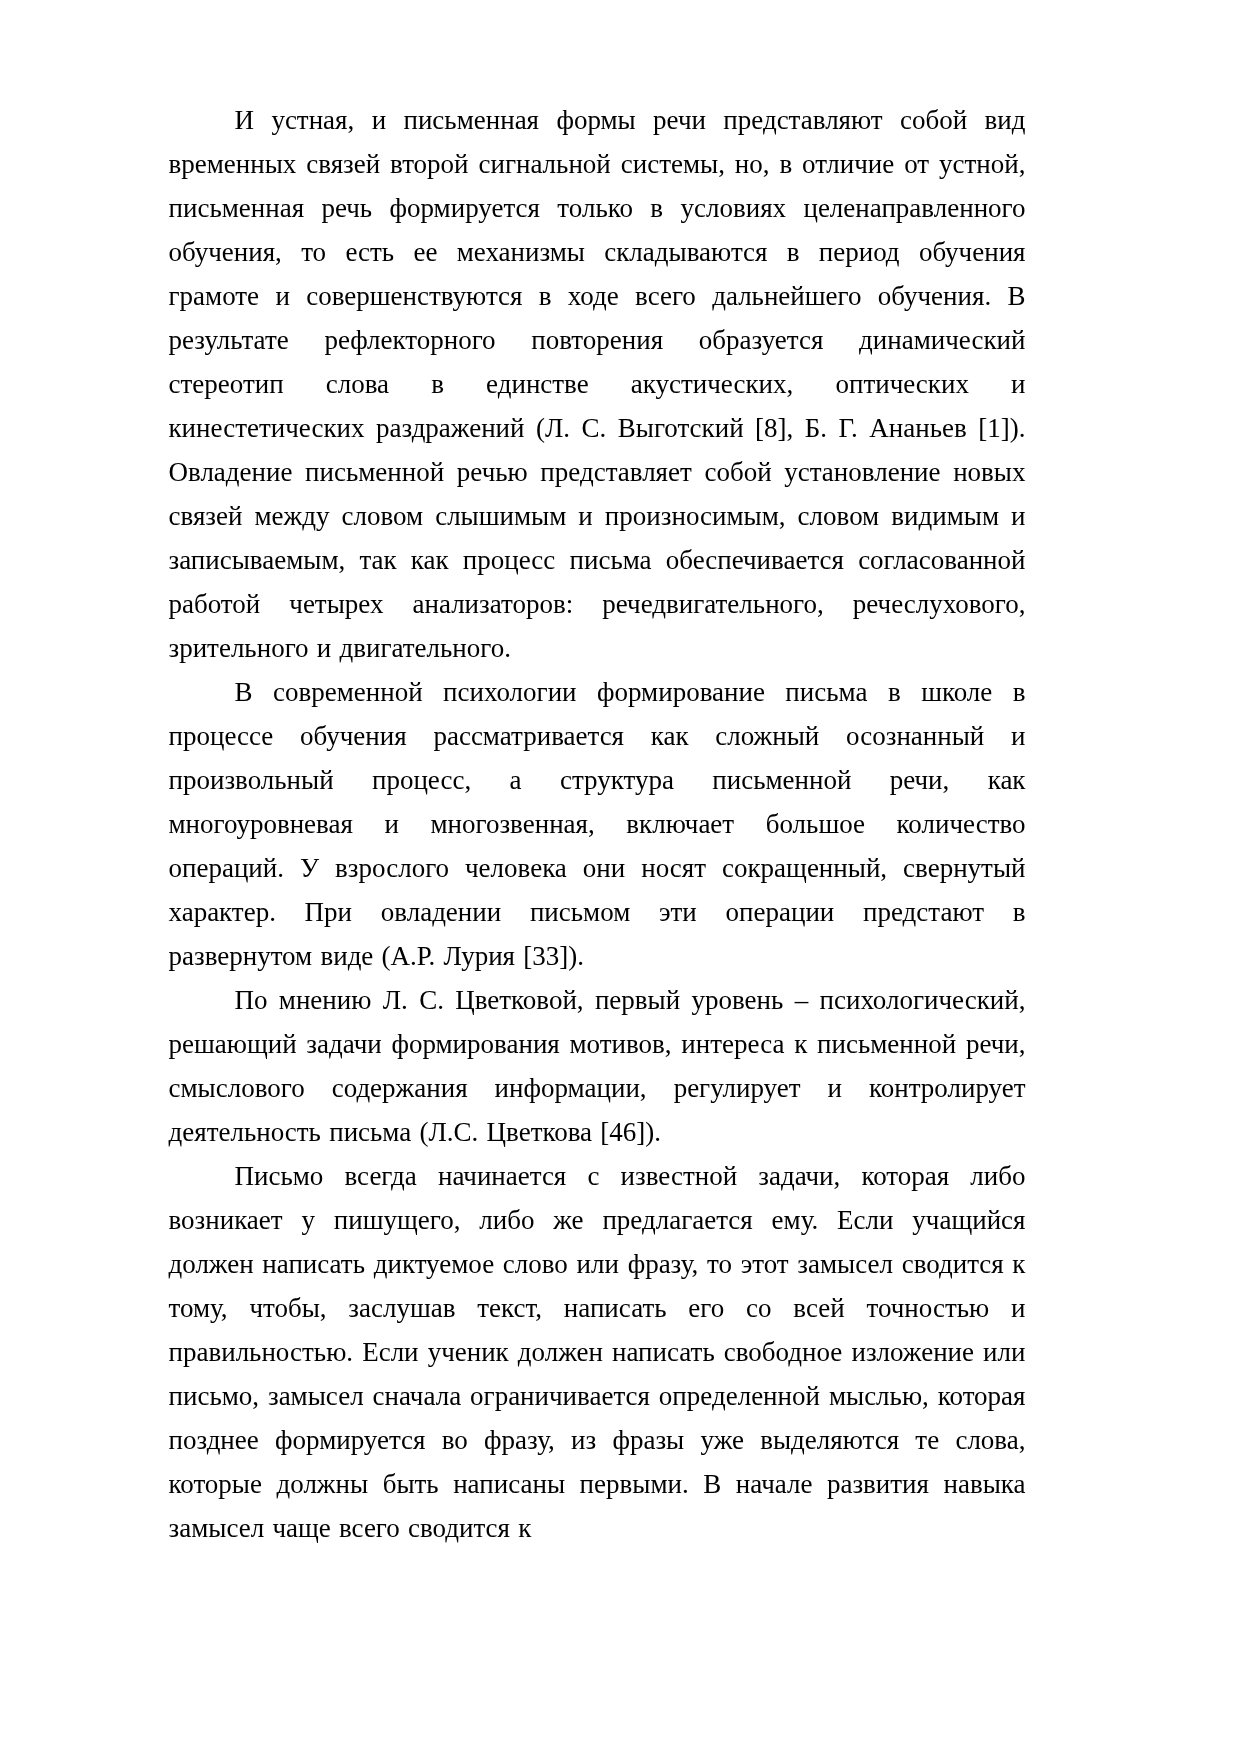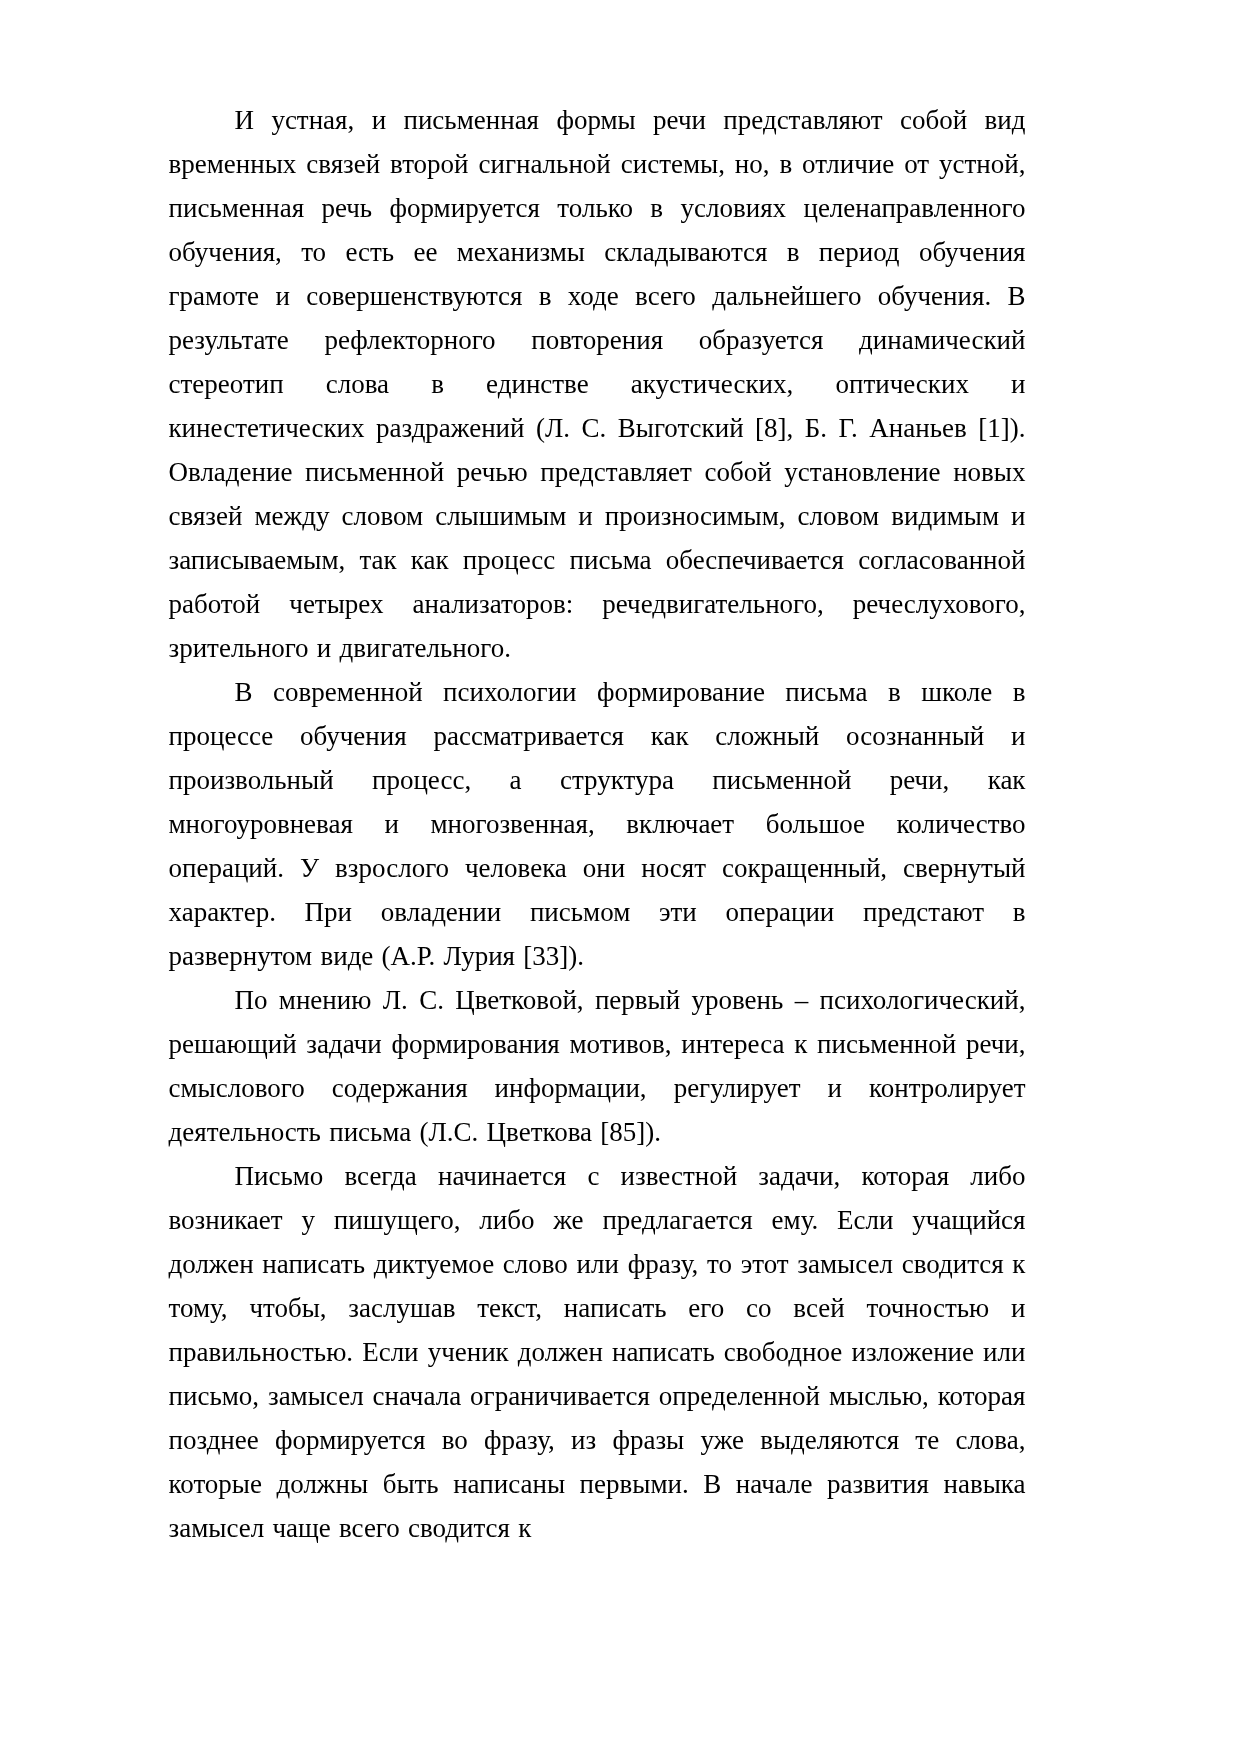--- a/index.html
+++ b/index.html
@@ -29,15 +29,15 @@
     word-spacing: 1.5px;
     hyphens: none;
   }
 </style>
 </head>
 <body>
 
 <div class="page">
   <p>И устная, и письменная формы речи представляют собой вид временных связей второй сигнальной системы, но, в отличие от устной, письменная речь формируется только в условиях целенаправленного обучения, то есть ее механизмы складываются в период обучения грамоте и совершенствуются в ходе всего дальнейшего обучения. В результате рефлекторного повторения образуется динамический стереотип слова в единстве акустических, оптических и кинестетических раздражений (Л. С. Выготский [8], Б. Г. Ананьев [1]). Овладение письменной речью представляет собой установление новых связей между словом слышимым и произносимым, словом видимым и записываемым, так как процесс письма обеспечивается согласованной работой четырех анализаторов: речедвигательного, речеслухового, зрительного и двигательного.</p>
   <p>В современной психологии формирование письма в школе в процессе обучения рассматривается как сложный осознанный и произвольный процесс, а структура письменной речи, как многоуровневая и многозвенная, включает большое количество операций. У взрослого человека они носят сокращенный, свернутый характер. При овладении письмом эти операции предстают в развернутом виде (А.Р. Лурия [33]).</p>
-  <p>По мнению Л. С. Цветковой, первый уровень – психологический, решающий задачи формирования мотивов, интереса к письменной речи, смыслового содержания информации, регулирует и контролирует деятельность письма (Л.С. Цветкова [85]).</p>
+  <p>По мнению Л. С. Цветковой, первый уровень – психологический, решающий задачи формирования мотивов, интереса к письменной речи, смыслового содержания информации, регулирует и контролирует деятельность письма (Л.С. Цветкова [46]).</p>
   <p>Письмо всегда начинается с известной задачи, которая либо возникает у пишущего, либо же предлагается ему. Если учащийся должен написать диктуемое слово или фразу, то этот замысел сводится к тому, чтобы, заслушав текст, написать его со всей точностью и правильностью. Если ученик должен написать свободное изложение или письмо, замысел сначала ограничивается определенной мыслью, которая позднее формируется во фразу, из фразы уже выделяются те слова, которые должны быть написаны первыми. В начале развития навыка замысел чаще всего сводится к</p>
 </div>
 
 </body></html>

